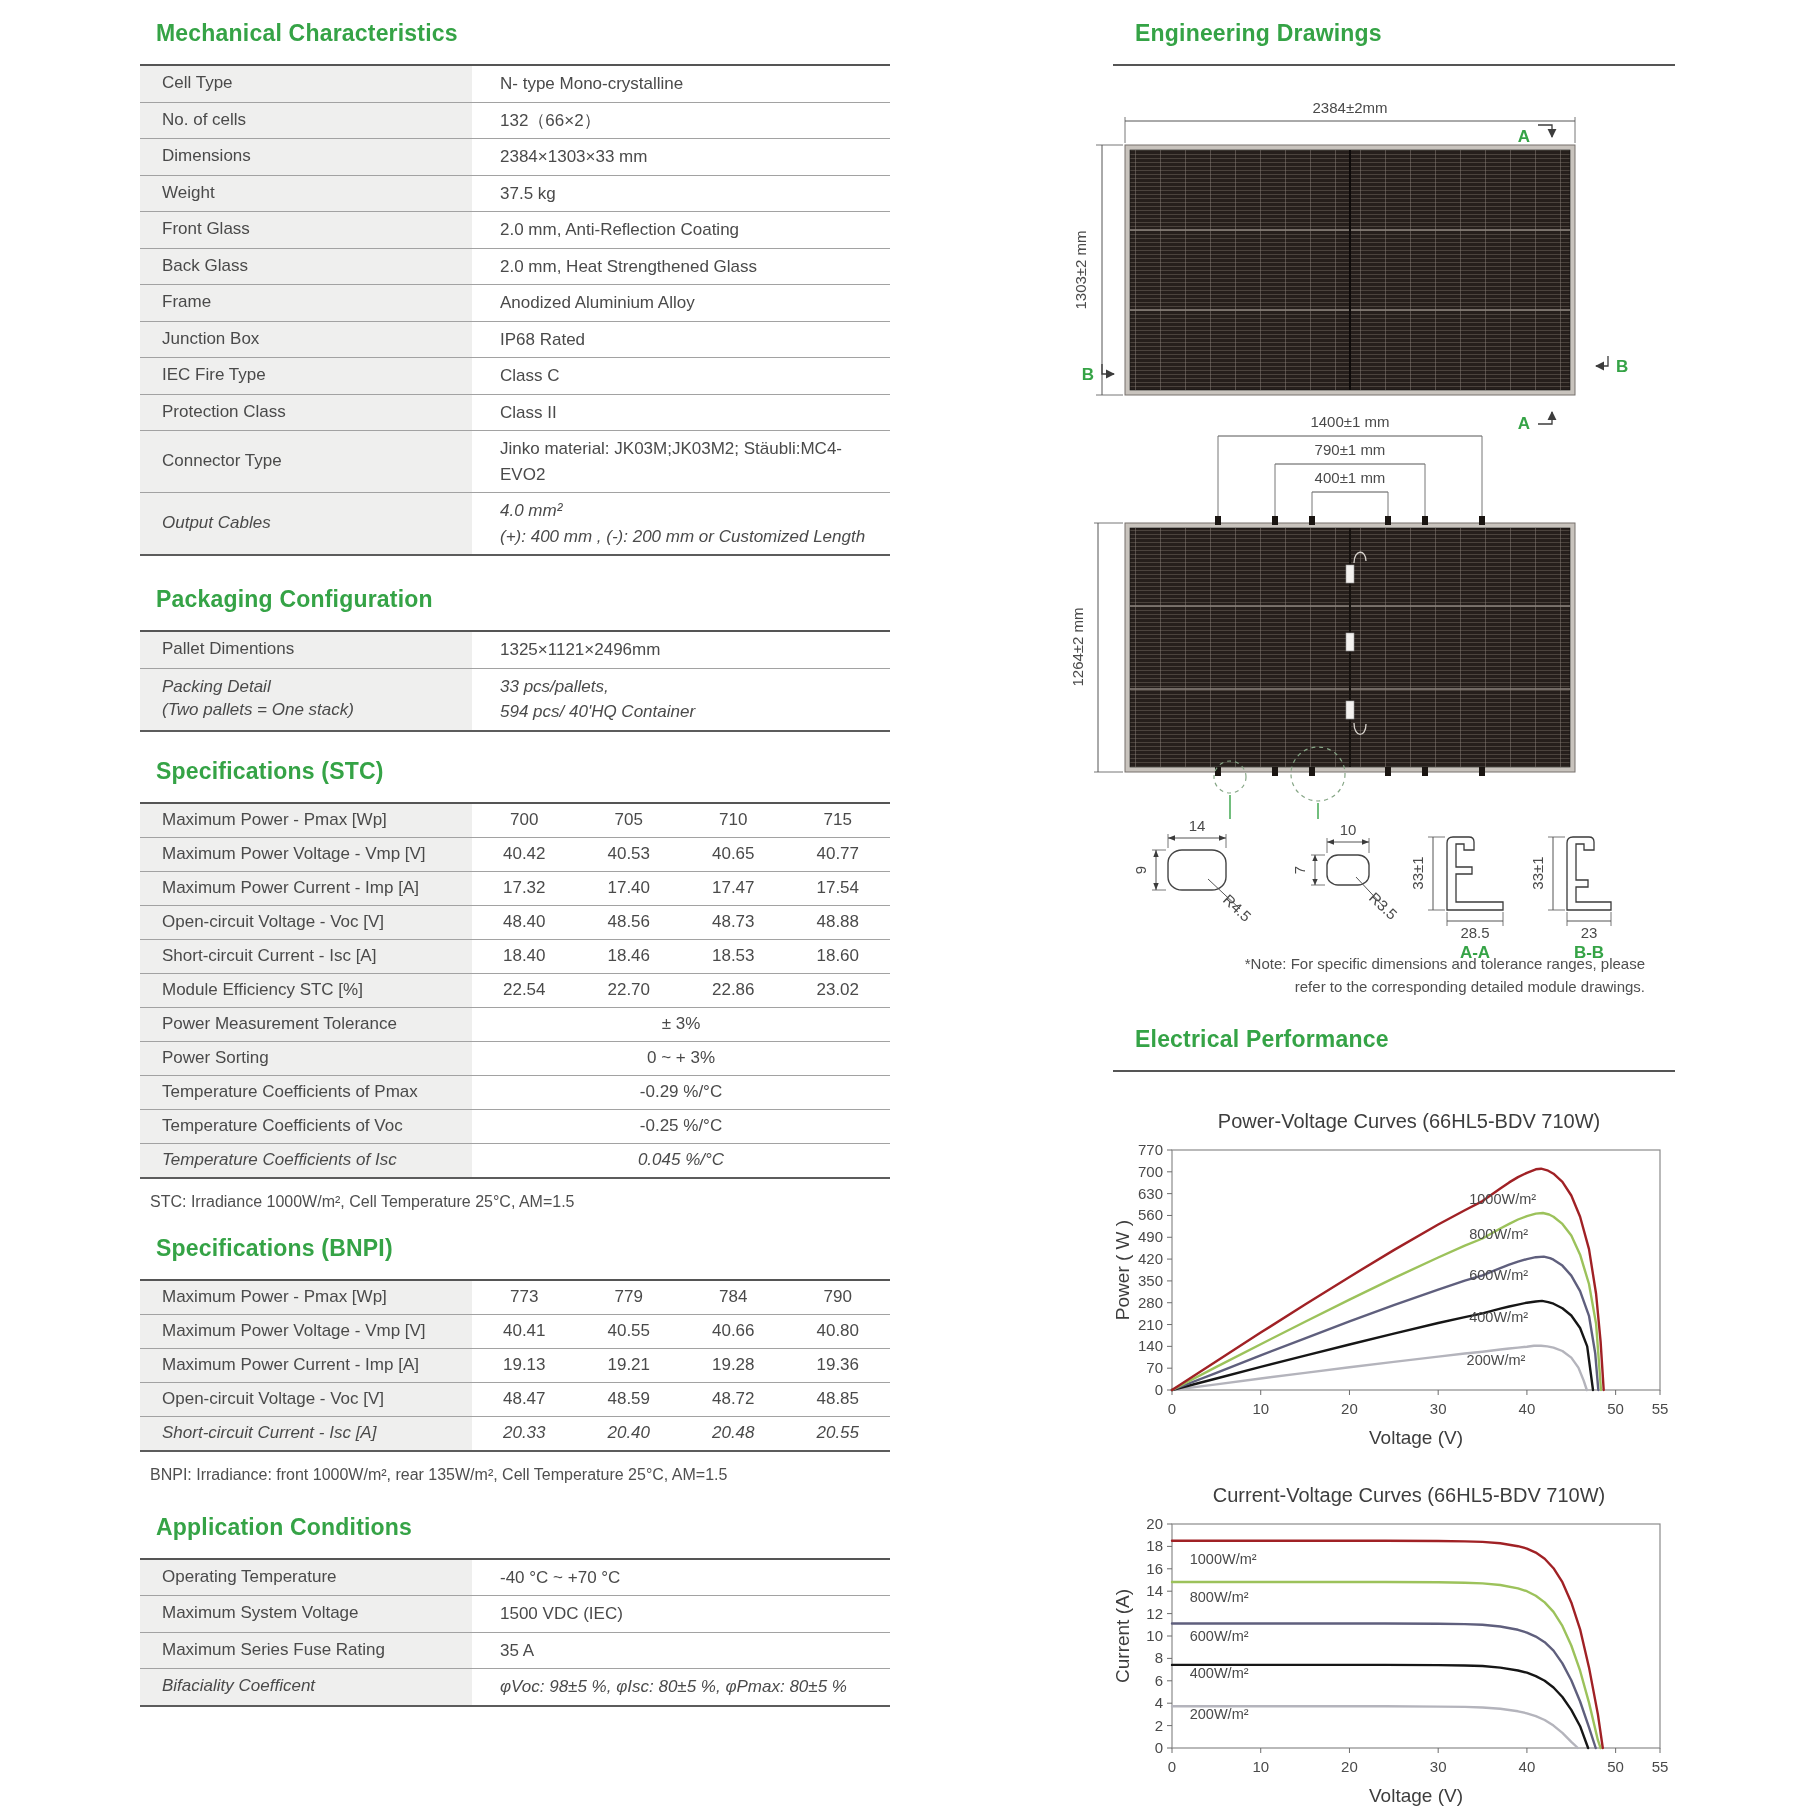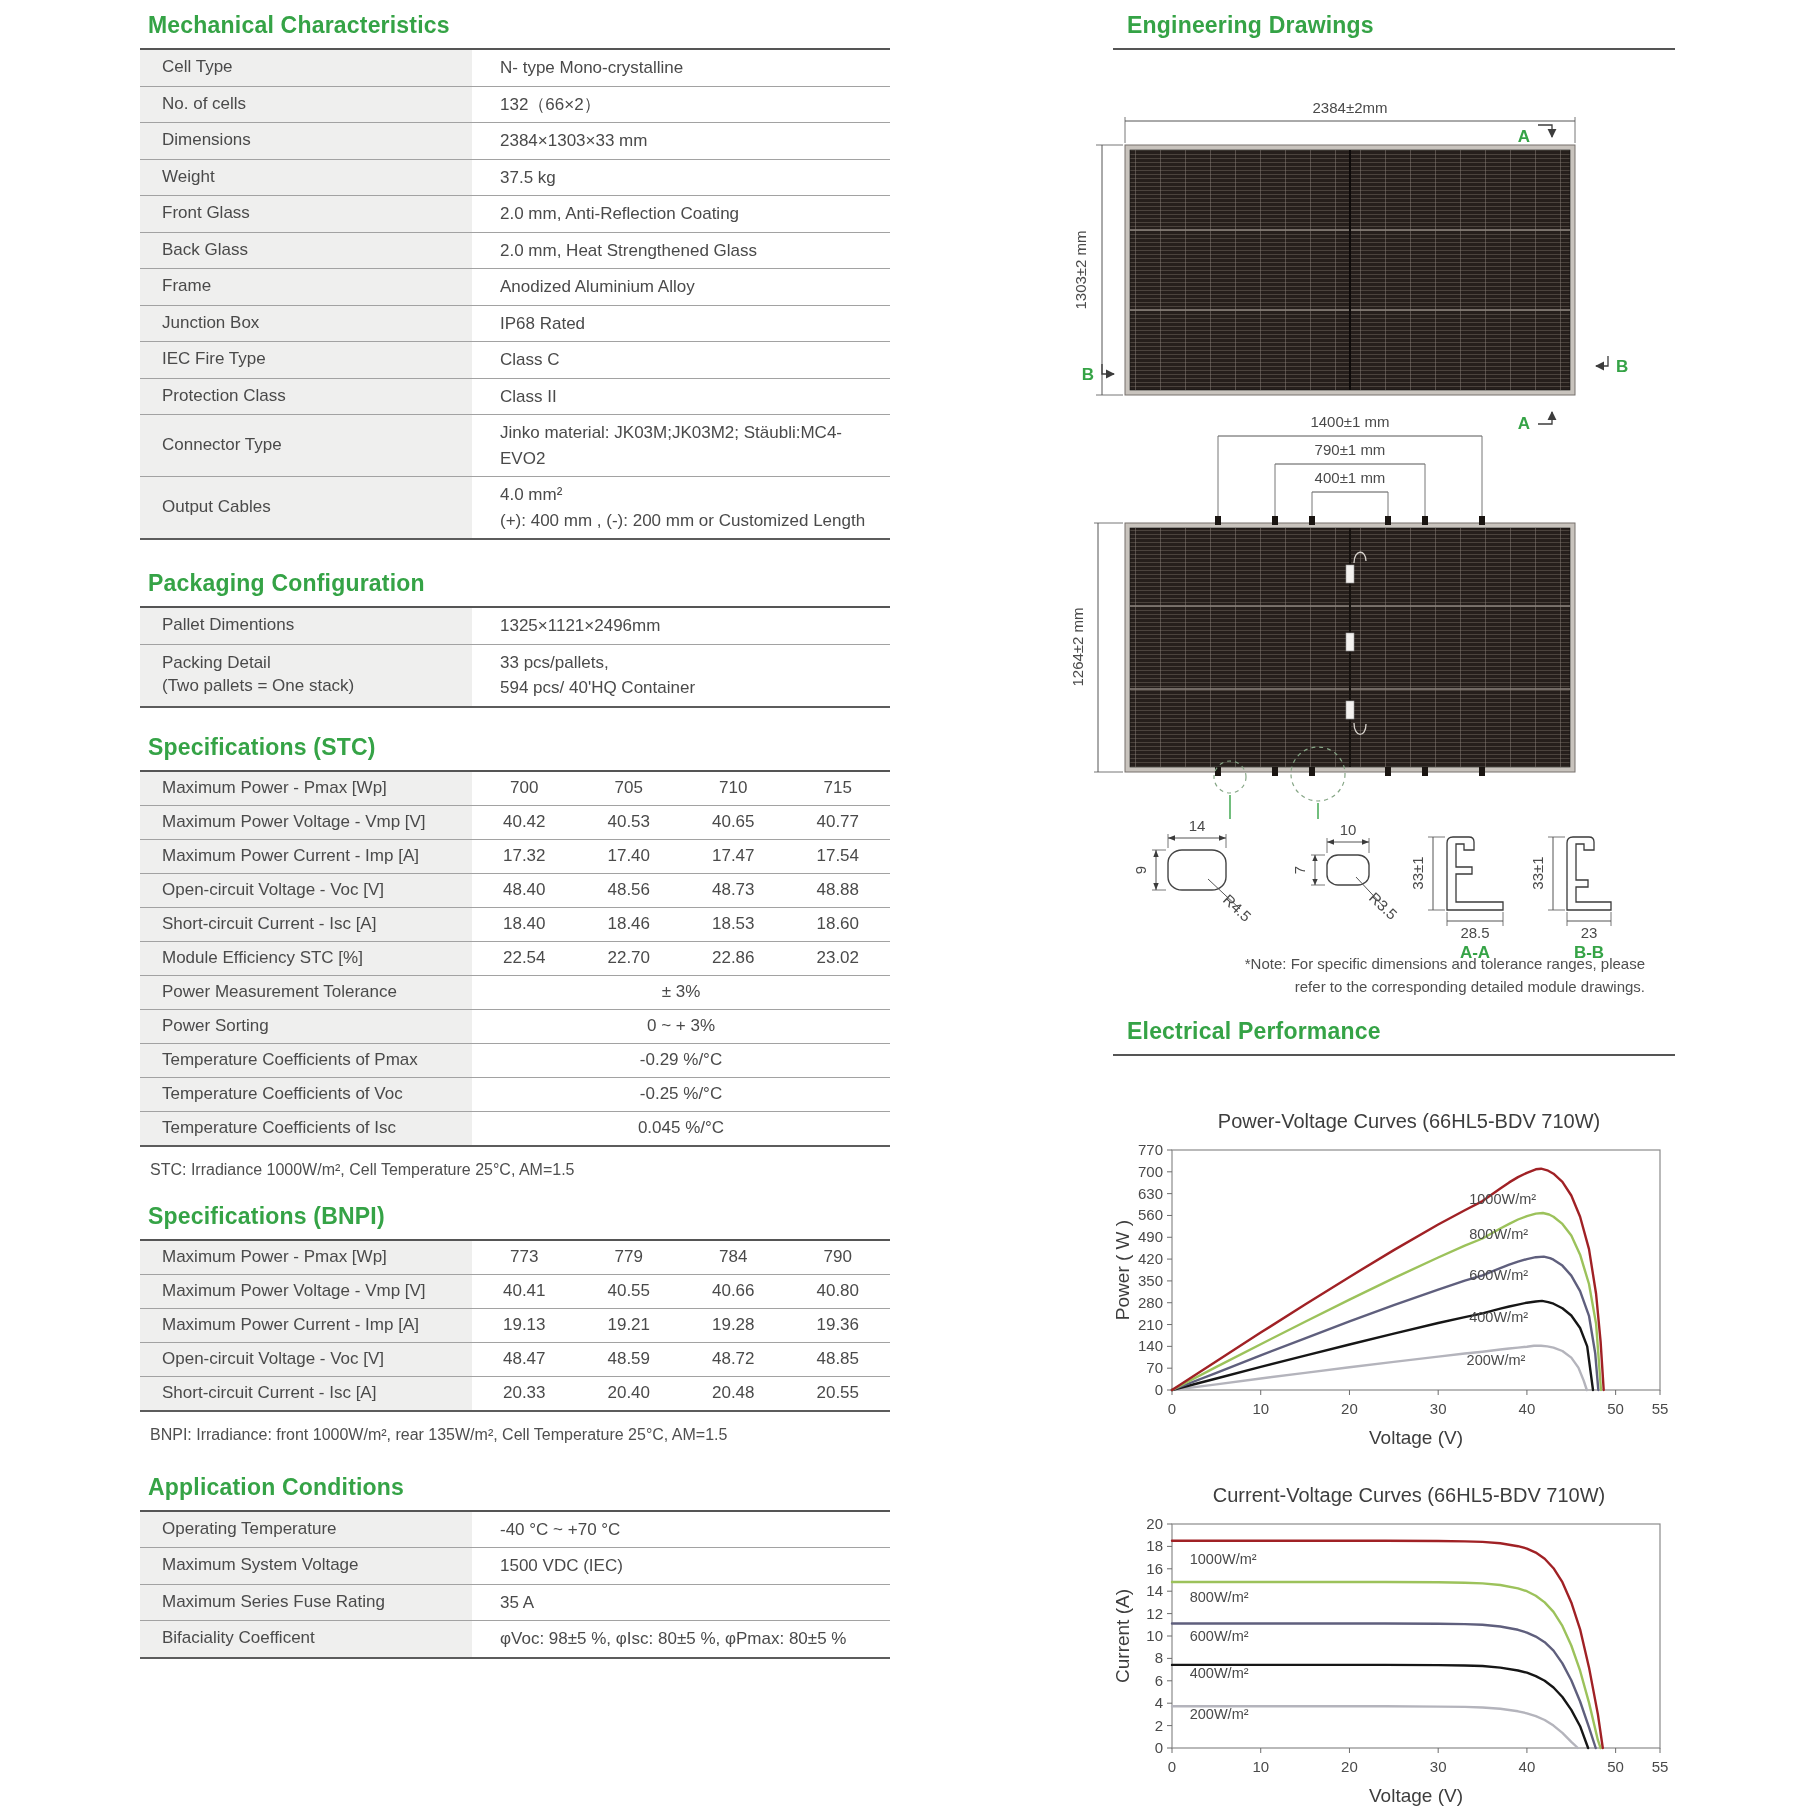--- a/index.html
+++ b/index.html
@@ -1,25 +1,25 @@
 <!DOCTYPE html>
 <html style="--green: #35a346; --txt: #4a4a4a; --labelbg: #efefee;"><head>
 <meta charset="utf-8">
 <style>
   :root{ --green:#35a346; --txt:#4a4a4a; --labelbg:#efefee; --rule:#555555; --rowline:#a2a2a2; }
   html,body{margin:0;padding:0;}
   body{width:1820px;height:1820px;background:#ffffff;position:relative;
        font-family:"Liberation Sans",sans-serif;color:var(--txt);}
   .col-left{position:absolute;left:140px;top:0;width:750px;}
   .col-right{position:absolute;left:1113px;top:0;width:562px;height:1300px;}
-  h2.sec{color:var(--green);font-size:23px;font-weight:700;margin:0;padding:0 0 9px 8px;letter-spacing:.2px;}
+  h2.sec{color:var(--green);font-size:23px;font-weight:700;margin:8px;padding:0 0 9px 8px;letter-spacing:.2px;}
   .hrule{height:2px;background:var(--rule);}
   .tbl{width:750px;}
   .rows .trow{display:flex;align-items:stretch;border-bottom:1px solid var(--rowline);min-height:33px;}
-  .tbl > .rows:last-child > .trow:last-child{border-bottom:2px solid #5c5c5c;}
+  .tbl > .rows:last-child > .trow:last-child{border-bottom:2px solid #5c5c5c;font-style:italic;}
   .tlabel{box-sizing:border-box;width:332px;background:var(--labelbg);padding:5px 8px 5px 22px;
           font-size:17px;display:flex;align-items:center;white-space:pre-line;line-height:1.35;}
   .tvalue{box-sizing:border-box;flex:1;padding:5px 6px 5px 28px;font-size:17px;display:flex;
           align-items:center;white-space:pre-line;line-height:1.5;}
   .tv{box-sizing:border-box;width:104.5px;font-size:17px;display:flex;align-items:center;justify-content:center;}
   .tmerged{flex:1;font-size:17px;display:flex;align-items:center;justify-content:center;}
   .tnote{font-size:16px;color:#4f4f4f;padding:14px 0 0 10px;}
   .m-top30{margin-top:30px;} .m-top26{margin-top:26px;} .m-top24{margin-top:24px;}
   .pagepad{padding-top:12px;}
   .eng-head{position:absolute;top:12px;left:0;right:0;}

